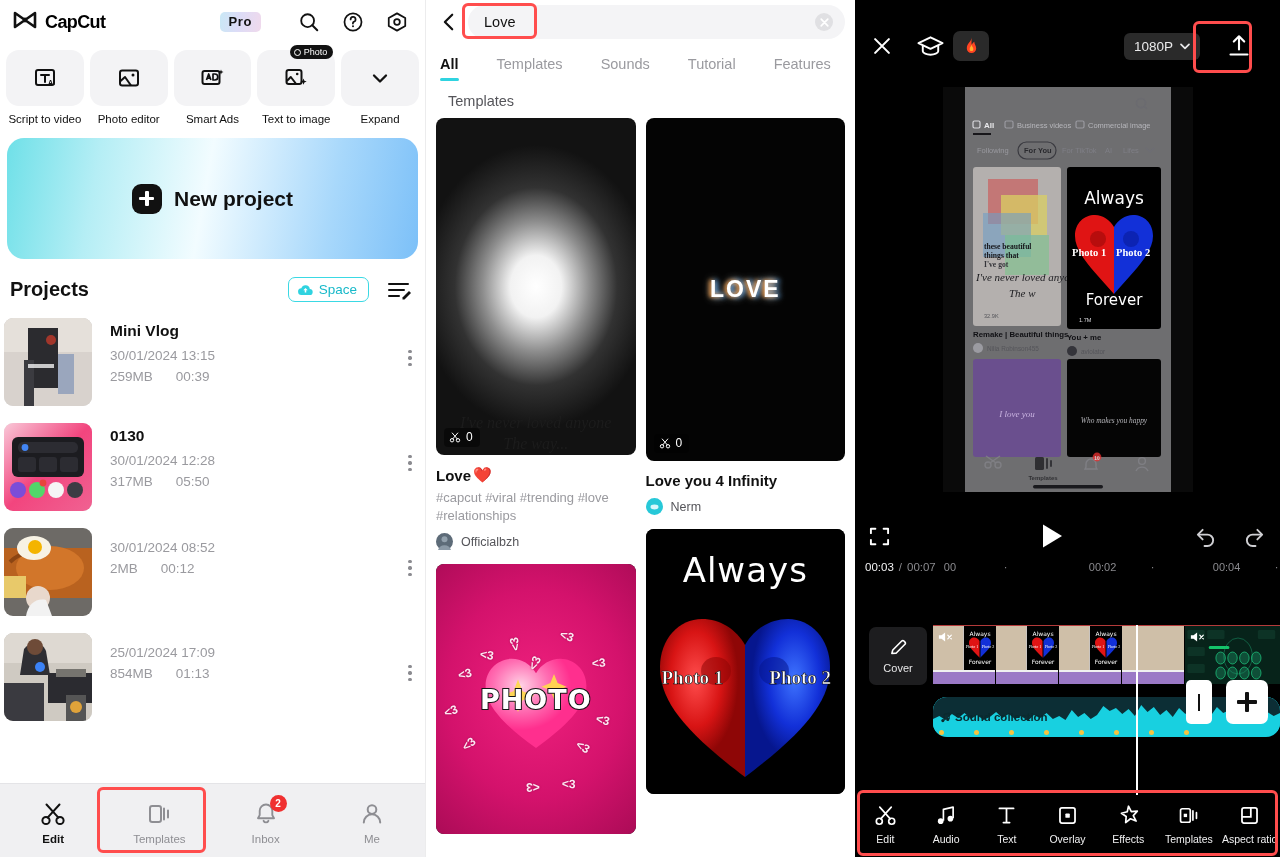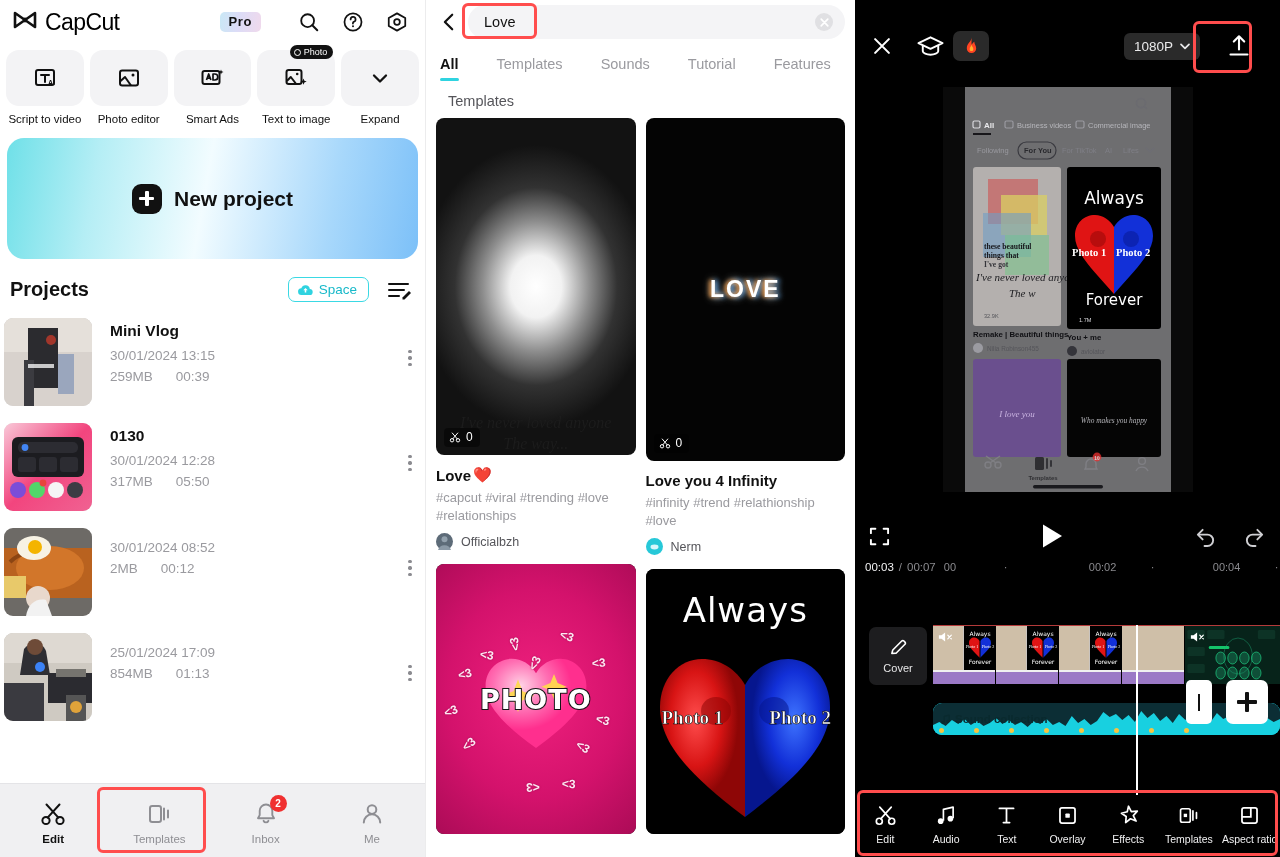--- a/index.html
+++ b/index.html
@@ -18,21 +18,21 @@
     background: #ffffff;
     flex: 0 0 425px;
     overflow: hidden;
   }
   .home-topbar {
     height: 44px; display: flex; align-items: center;
     padding: 0 14px 0 12px; gap: 0;
   }
   .logo-wrap { display: flex; align-items: center; gap: 7px; }
   .logo-mark { width: 26px; height: 26px; }
-  .logo-text { font-size: 23px; font-weight: 400; letter-spacing: -0.6px; color: #000; }
+  .logo-text { font-size: 18px; font-weight: 700; letter-spacing: -0.6px; color: #000; }
   .topbar-spacer { flex: 1; }
   .pro-badge {
     font-size: 13px; font-weight: 800; letter-spacing: .6px;
     color: #111; padding: 2px 9px 3px; border-radius: 5px;
     background: linear-gradient(100deg,#c9e8f5 0%,#dcdcf7 45%,#f0d9ec 100%);
     margin-right: 18px;
   }
   .icon-btn { width: 28px; height: 28px; display: flex; align-items: center; justify-content: center; margin-left: 16px; }
 
   
@@ -259,21 +259,21 @@
     display: flex; flex-direction: column; align-items: center; justify-content: center; gap: 5px;
   }
   .cover-label { font-size: 11px; color: #e7e7e8; }
   .track-area { position: absolute; left: 78px; top: 40px; right: 0; }
   .video-track { display: flex; height: 58px; position: relative; border-top: 1.6px solid #b43a3a; }
   .vt-clip { width: 63px; height: 58px; position: relative; overflow: hidden; border-right: 1px solid #000; }
   .vt-tail { flex: 1; height: 58px; position: relative; overflow: hidden;
     background: linear-gradient(160deg,#071a12,#0a2a1e 40%,#04150f); }
   .spk-icon { position: absolute; left: 5px; top: 5px; width: 16px; height: 12px; }
   .audio-track {
-    margin-top: 20px; height: 32px; background: #18d0e0; border-radius: 9px;
+    margin-top: 14px; height: 40px; background: #18d0e0; border-radius: 14px;
     position: relative; overflow: hidden; display: flex; align-items: center;
   }
   .at-label { font-size: 11.5px; color: #0a2a2e; font-weight: 700; padding-left: 7px; display: flex; gap: 4px; align-items:center; z-index:3;}
   .beat-dots { position: absolute; bottom: 2px; left: 0; right: 0; display: flex; }
   .beat-dots i { width: 5px; height: 5px; border-radius: 50%; background: #f5c542; display:block; }
   .playhead {
     position: absolute; left: 203px; top: 0px; width: 2px; height: 170px;
     background: #fff; z-index: 12;
   }
   .split-handle {
@@ -708,21 +708,20 @@
                     <circle cx="18" cy="18.5" r="3.4" fill="none" stroke="#fff" stroke-width="2"></circle>
                     <path d="M7.5 15.8 17.5 4M16.5 15.8 6.5 4" stroke="#fff" stroke-width="2" stroke-linecap="round"></path>
                   </svg>
               </span>
               <span>0</span>
             </div>
           </div>
           <div class="tpl-title">
             <span>Love you 4 Infinity</span>
           </div>
-          <div class="tpl-tags">#infinity #trend #relathionship #love</div>
           <div class="tpl-author">
             <span class="avatar">
               <svg width="17" height="17" viewBox="0 0 17 17">
                   <circle cx="8.5" cy="8.5" r="8.5" fill="#27c8d8"></circle>
                   <ellipse cx="8.5" cy="9" rx="4" ry="2.4" fill="#d8f7fb"></ellipse>
                 </svg>
             </span>
             <span class="author-name">Nerm</span>
           </div>
         </div>

